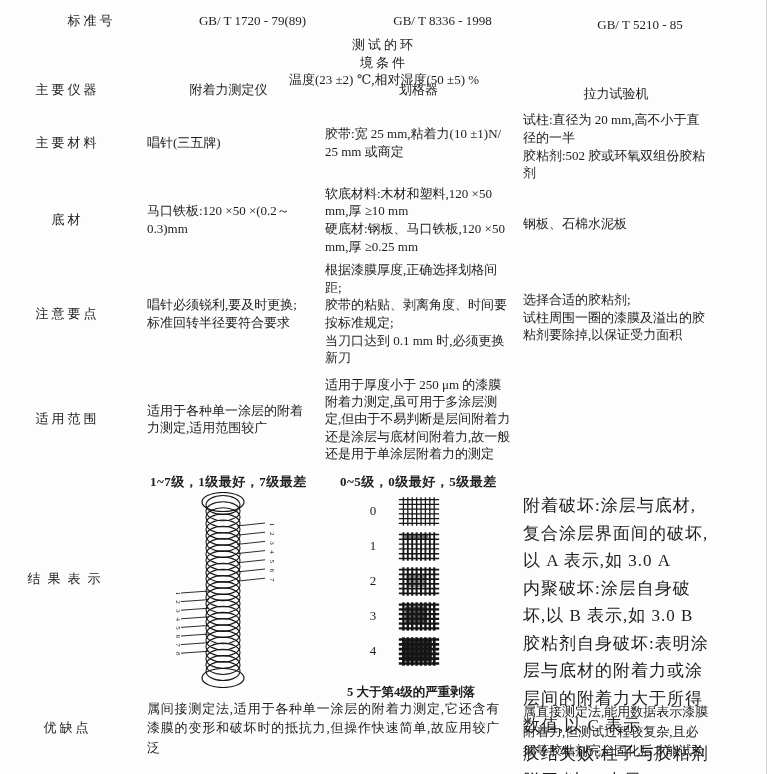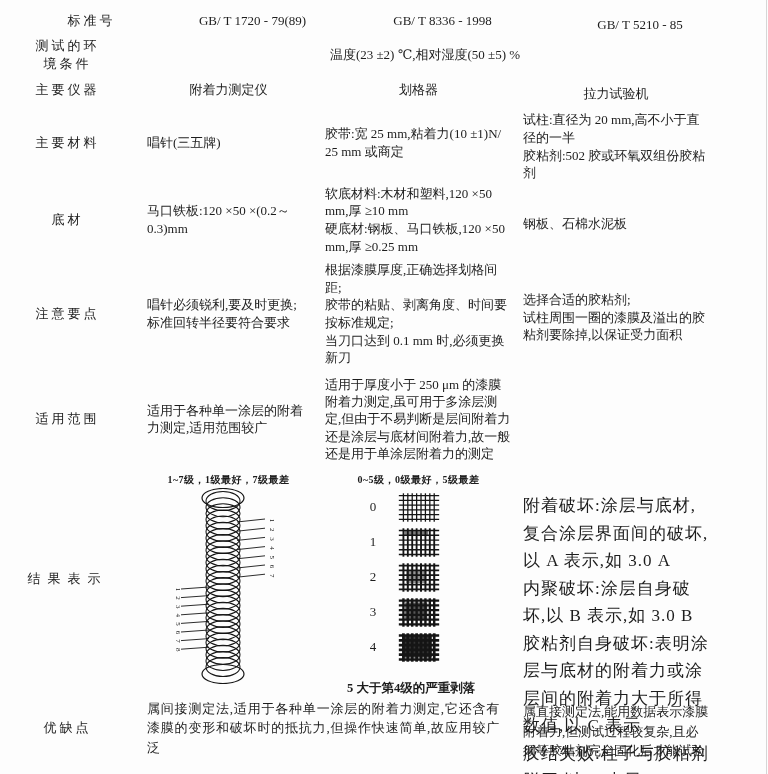--- a/index.html
+++ b/index.html
@@ -15,30 +15,30 @@
   .row{display:flex;align-items:center;}
   .c0{width:135px;flex:none;text-align:center;white-space:pre-line;letter-spacing:3px;}
   .c1{width:185px;flex:none;box-sizing:border-box;padding:0 10px 0 12px;}
   .c2{width:198px;flex:none;box-sizing:border-box;padding:0 6px 0 5px;}
   .c3{width:197px;flex:none;box-sizing:border-box;padding:0 6px 0 5px;margin-top:7px;}
   .span123{width:580px;flex:none;text-align:center;}
   .span12{width:383px;flex:none;box-sizing:border-box;padding:0 8px 0 12px;}
   .pre{white-space:pre-line;}
   .ctr{text-align:center;}
   .r-standard{height:30px;padding-left:24px;}
-  .r-env{height:38px;}
+  .r-env{height:38px;flex-direction:column;}
   .r-instr{height:32px;}
   .r-material{height:74px;}
   .r-substrate{height:80px;}
   .r-caution{height:108px;}
   .r-scope{height:102px;line-height:1.31;}
   .r-result{height:218px;align-items:flex-start;}
   .r-result .c0{align-self:center;letter-spacing:7px;}
   .r-pros{height:80px;line-height:1.5;}
-  .bold-cap{font-weight:bold;font-size:10px;text-align:center;letter-spacing:0.5px;}
+  .bold-cap{font-weight:bold;font-size:13px;text-align:center;letter-spacing:0.5px;}
   .result-c1{padding-top:3px;}
   .coil-wrap{margin-left:24px;margin-top:1px;}
   .result-c2{padding-top:3px;}
   .levels{display:flex;flex-direction:column;gap:2px;margin:4px 0 2px 42px;}
   .level-row{display:flex;align-items:center;gap:18px;height:33px;}
   .level-num{width:12px;text-align:center;flex:none;}
   .hatch-foot{font-weight:bold;font-size:12.5px;margin-left:22px;margin-top:16px;}
   .result-c3{padding-top:15px;font-size:17px;line-height:1.62;letter-spacing:1px;}
   .pros12{letter-spacing:0.8px;}
 </style>

